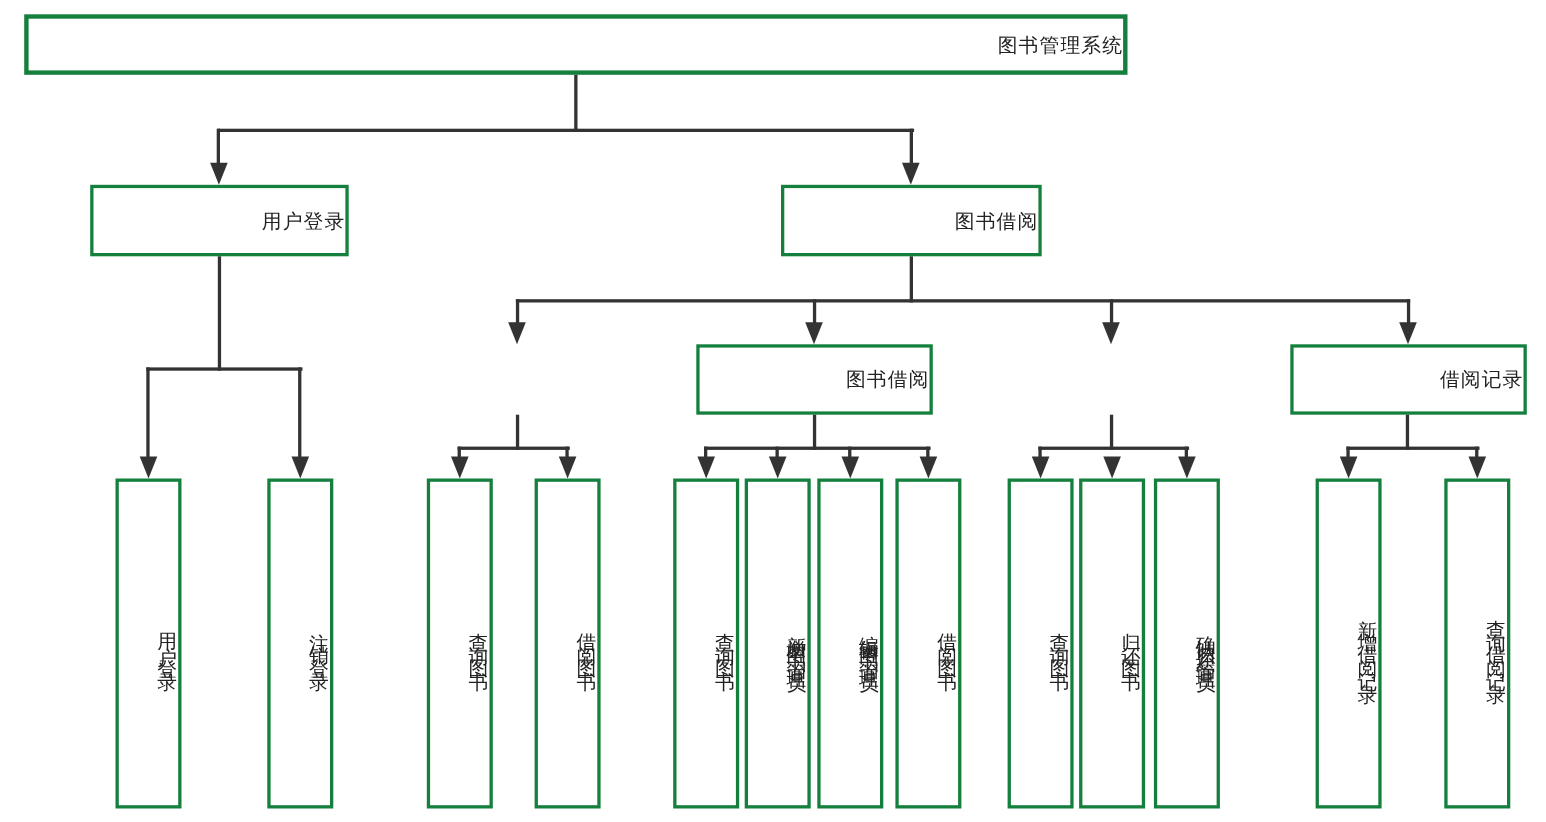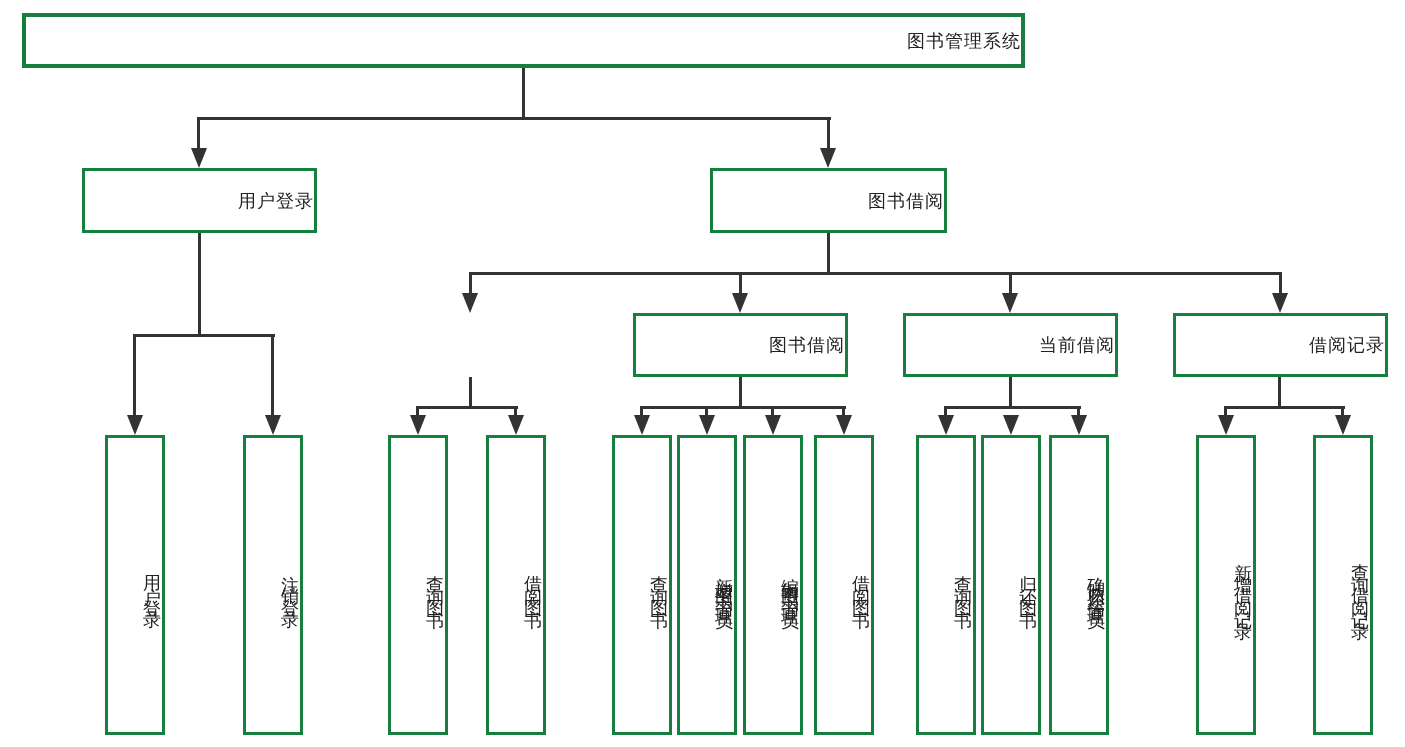--- a/index.html
+++ b/index.html
@@ -67,23 +67,20 @@
   <div class="vline" style="left:739px;top:272px;height:23px"></div>
   <div class="vline" style="left:1009px;top:272px;height:23px"></div>
   <div class="vline" style="left:1279px;top:272px;height:23px"></div>
   <div class="arrow" style="left:462px;top:293px"></div>
   <div class="arrow" style="left:732px;top:293px"></div>
   <div class="arrow" style="left:1002px;top:293px"></div>
   <div class="arrow" style="left:1272px;top:293px"></div>
 
   <div class="box" style="left:633px;top:313px;width:215px;height:64px">
     <span>图书借阅</span>
-  </div>
-  <div class="box" style="left:903px;top:313px;width:215px;height:64px">
-    <span>当前借阅</span>
   </div>
   <div class="box" style="left:1173px;top:313px;width:215px;height:64px">
     <span>借阅记录</span>
   </div>
 
   <div class="vline" style="left:469px;top:377px;height:32px"></div>
   <div class="hline" style="left:416px;top:406px;width:102px"></div>
   <div class="vline" style="left:416px;top:406px;height:11px"></div>
   <div class="vline" style="left:514px;top:406px;height:11px"></div>
   <div class="arrow" style="left:410px;top:415px"></div>

